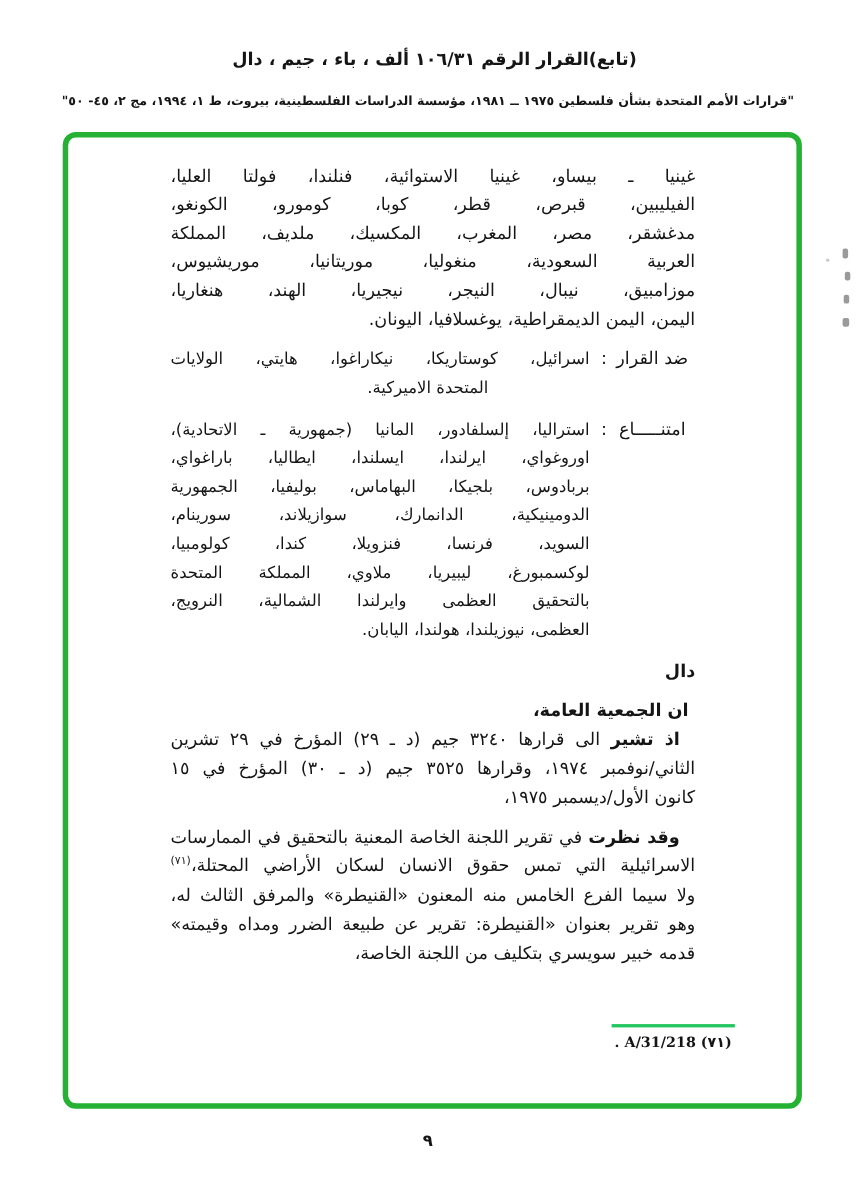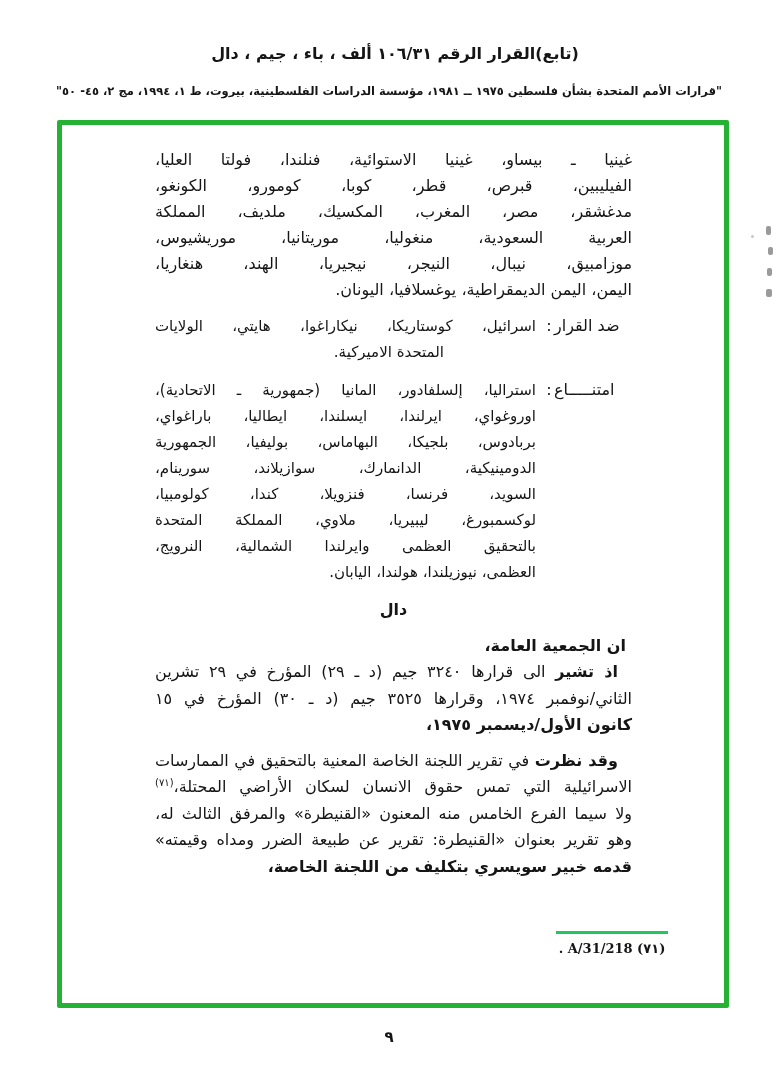--- a/index.html
+++ b/index.html
@@ -13,42 +13,42 @@
     text-align:center;direction:rtl;
     font-size:16px;font-weight:bold;letter-spacing:0;margin-left:12px;
   }
   .hdr-cite{
     position:absolute;top:84px;left:0;right:0;
     text-align:center;direction:rtl;
     font-size:11.5px;font-weight:bold;
   }
   .frame{
     position:absolute;left:57px;top:120px;width:672px;height:888px;
-    box-sizing:border-box;border:5px solid #24b134;border-radius:2px;
+    box-sizing:border-box;border:5px solid #24b134;border-radius:12px;
     background:#fff;
   }
   .content{
     position:absolute;top:0;left:0;right:0;
     padding:22px 92px 0 93px;direction:rtl;
   }
   .list-line{font-size:16px;line-height:26px;text-align:justify;text-align-last:justify;}
   .list-line.last{text-align:left;text-align-last:right;}
   .vote{display:flex;direction:rtl;margin-top:10px;}
   .vote.abstain{margin-top:12px;}
-  .vote-label{width:78px;flex:0 0 78px;font-size:16px;line-height:26px;text-align:left;white-space:nowrap;}
+  .vote-label{width:78px;flex:0 0 78px;font-size:16px;line-height:26px;text-align:center;white-space:nowrap;}
   .vote-colon{flex:0 0 10px;font-size:16px;line-height:26px;text-align:center;}
   .vote-body{flex:1 1 auto;margin-right:8px;}
   .vote-body .vl{font-size:15px;line-height:26px;text-align:justify;text-align-last:justify;}
   .vote-body .vl.last{text-align:right;text-align-last:right;}
   .vote-body .vl.indent-end{text-align:right;text-align-last:right;padding-left:0;padding-right:92px;}
-  .sec-head{margin-top:12px;font-size:16px;font-weight:bold;text-align:center;line-height:26px;}
+  .sec-head{margin-top:12px;font-size:16px;font-weight:bold;line-height:26px;}
   .opening{margin-top:10px;font-size:16px;font-weight:bold;text-align:right;line-height:26px;padding-right:6px;}
   .para .pl{font-size:16px;line-height:26.5px;text-align:justify;text-align-last:justify;}
   .para .pl.first{padding-right:14px;}
-  .para .pl.last{text-align:left;text-align-last:right;font-weight:bold;}
+  .para .pl.last{text-align:left;text-align-last:right;}
   .para{margin-top:0;}
   .para.second{margin-top:9px;}
   .pl b{font-weight:bold;}
   .sup{font-size:10px;vertical-align:super;line-height:0;}
   .footnote{
     position:absolute;top:806px;right:56px;width:112px;
     border-top:3px solid #22c55e;padding-top:7px;
     direction:rtl;text-align:center;white-space:nowrap;
     font-family:"DejaVu Serif","DejaVu Sans",serif;
     font-size:13px;font-weight:bold;

